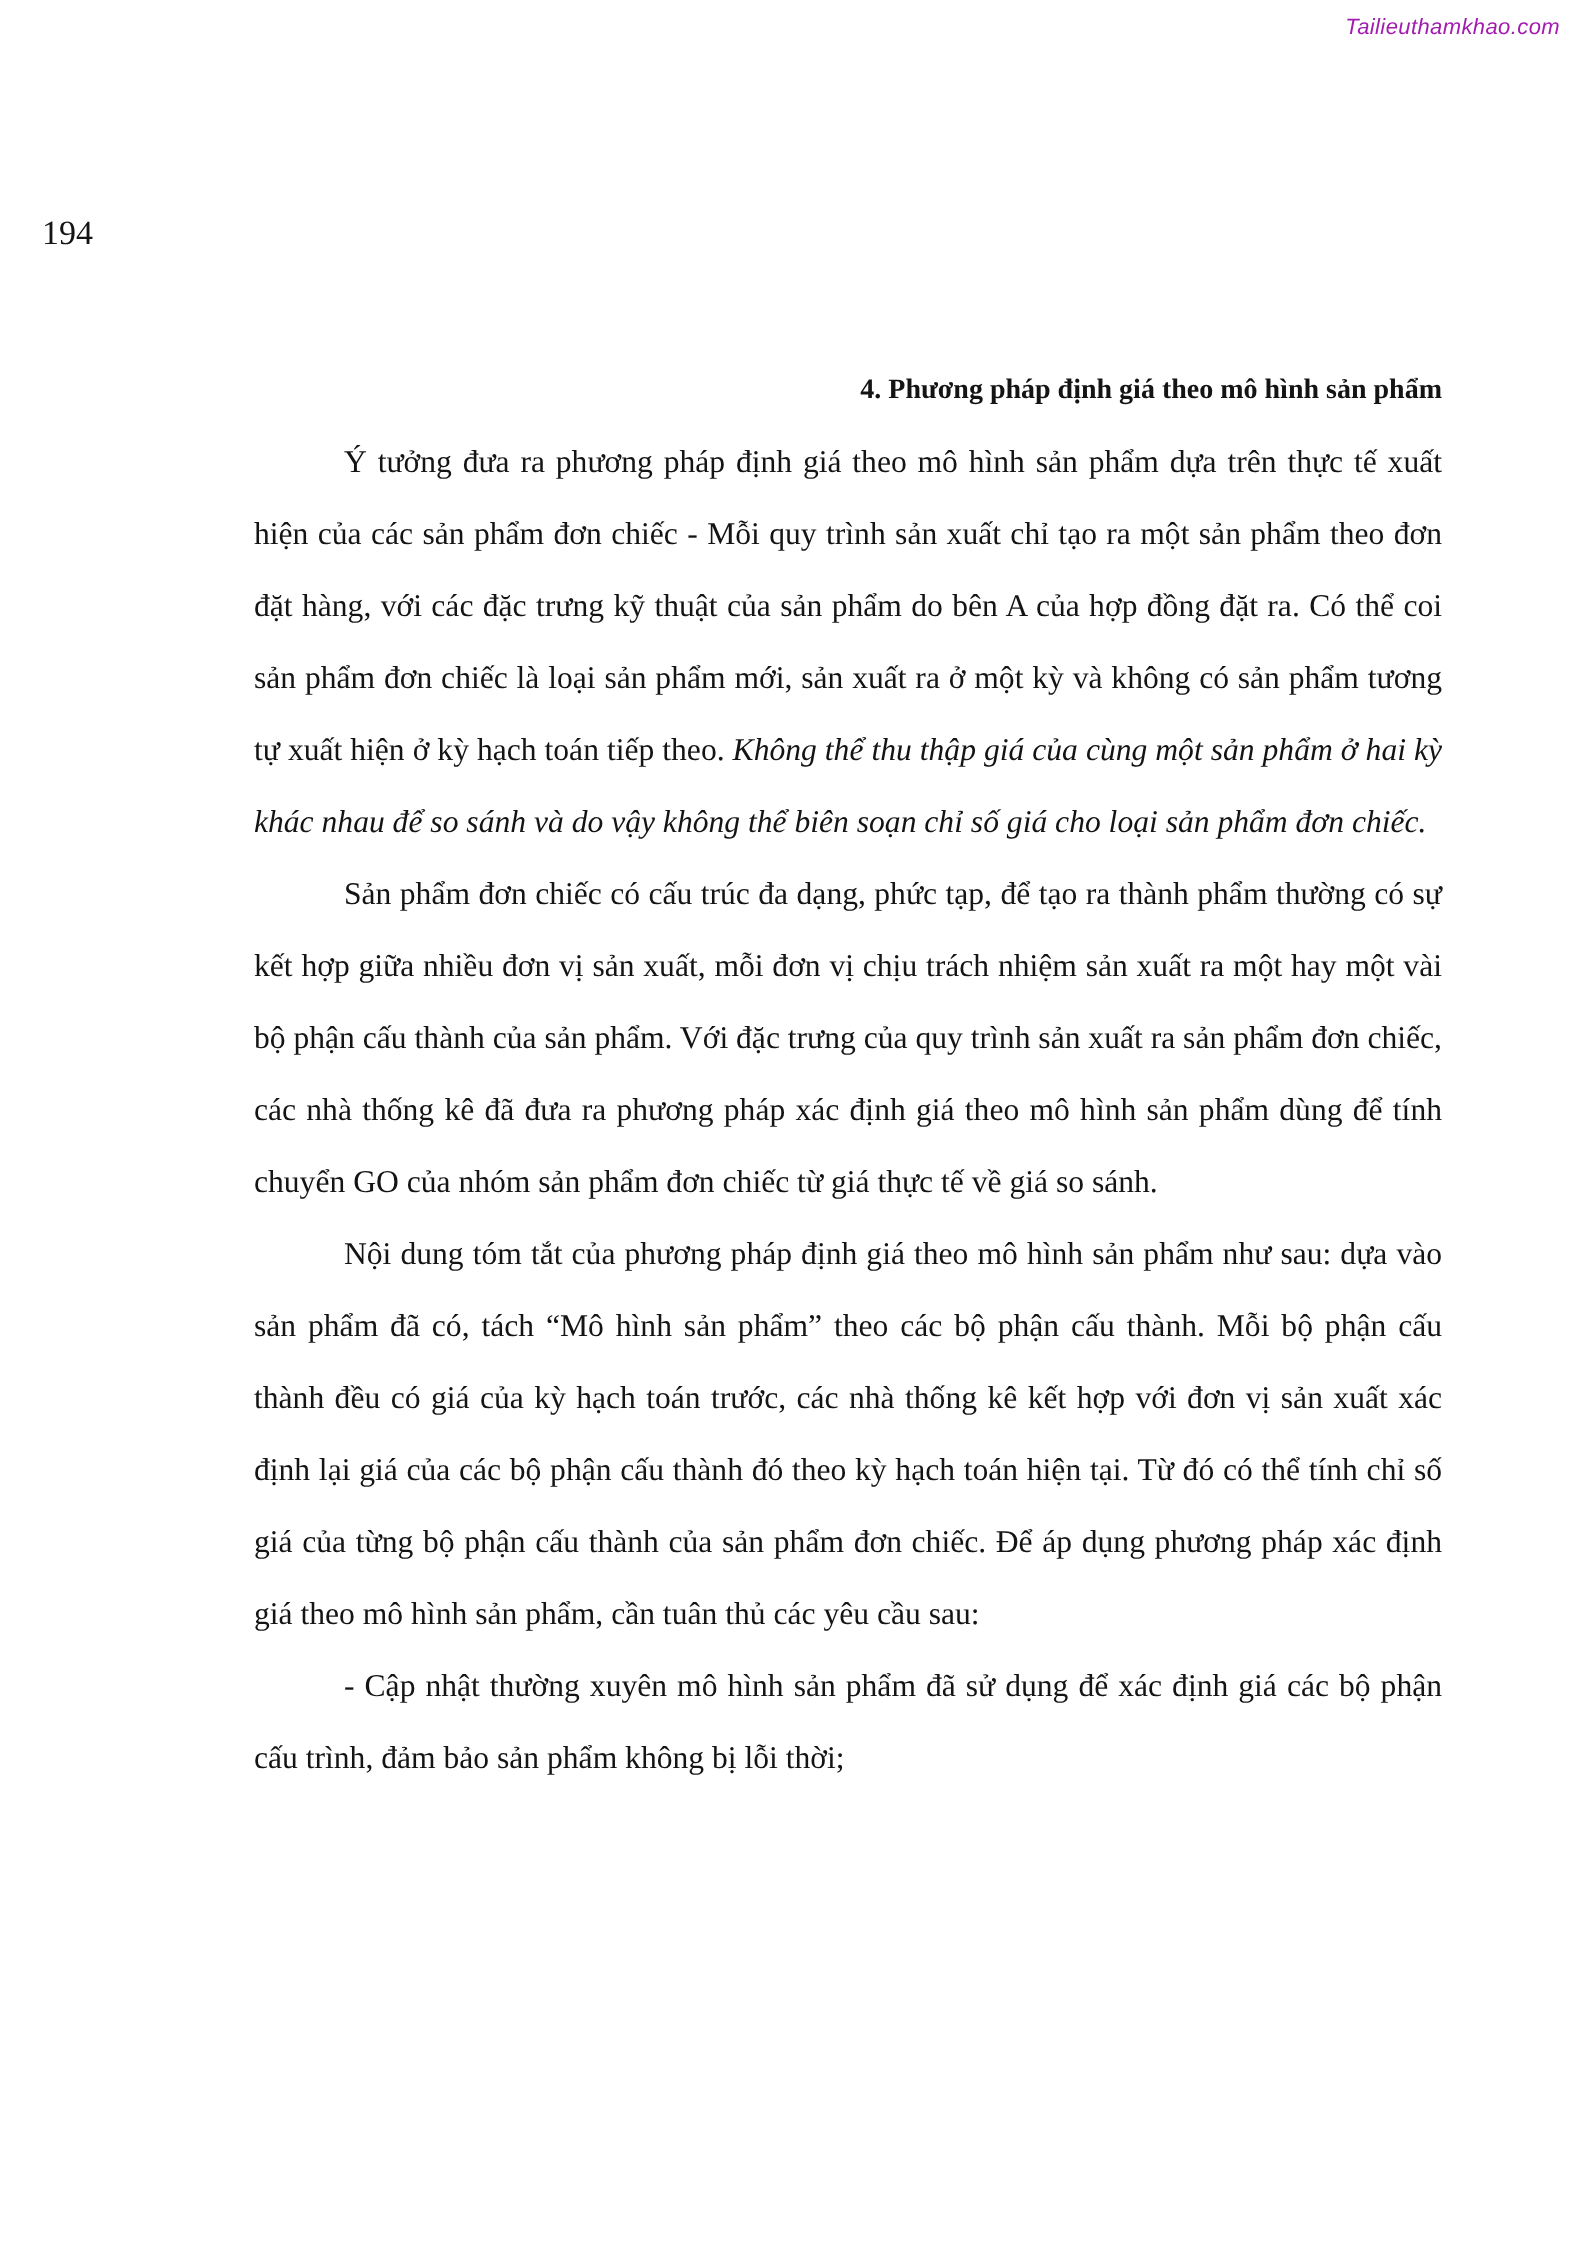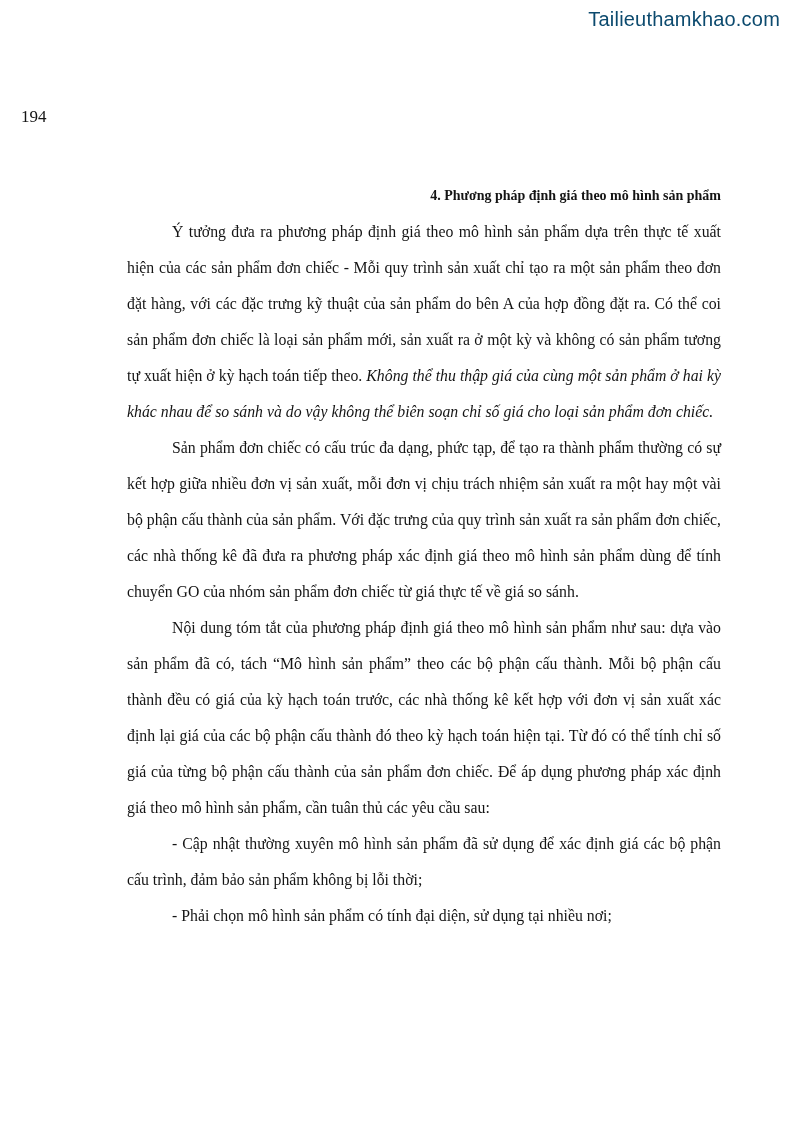--- a/index.html
+++ b/index.html
@@ -14,24 +14,25 @@
     background: #ffffff;
     overflow: hidden;
     font-family: "Liberation Serif", "DejaVu Serif", serif;
     color: #141414;
   }
   .watermark {
     position: absolute;
     top: 8px;
     right: 14px;
     font-family: "Liberation Sans", "DejaVu Sans", sans-serif;
-    font-size: 20px;
-    color: #0c4a6e;
+    font-size: 11px;
+    color: #a21caf;
     text-shadow: 1px 1px 0 #ffffff;
     letter-spacing: 0.2px;
+    font-style: italic;
   }
   .page-number {
     position: absolute;
     top: 107px;
     left: 0;
     width: 100%;
     text-align: left;
     font-size: 17px;
     padding-left: 21px;
   }
@@ -79,16 +80,15 @@
     <p class="section-heading">4. Phương pháp định giá theo mô hình sản phẩm</p>
 
     <p class="para-indent"><span>Ý tưởng đưa ra phương pháp định giá theo mô hình sản phẩm dựa trên thực tế xuất hiện của các sản phẩm đơn chiếc - Mỗi quy trình sản xuất chỉ tạo ra một sản phẩm theo đơn đặt hàng, với các đặc trưng kỹ thuật của sản phẩm do bên A của hợp đồng đặt ra. Có thể coi sản phẩm đơn chiếc là loại sản phẩm mới, sản xuất ra ở một kỳ và không có sản phẩm tương tự xuất hiện ở kỳ hạch toán tiếp theo. </span><span class="italic-run">Không thể thu thập giá của cùng một sản phẩm ở hai kỳ khác nhau để so sánh và do vậy không thể biên soạn chỉ số giá cho loại sản phẩm đơn chiếc.</span></p>
 
     <p class="para-indent">Sản phẩm đơn chiếc có cấu trúc đa dạng, phức tạp, để tạo ra thành phẩm thường có sự kết hợp giữa nhiều đơn vị sản xuất, mỗi đơn vị chịu trách nhiệm sản xuất ra một hay một vài bộ phận cấu thành của sản phẩm. Với đặc trưng của quy trình sản xuất ra sản phẩm đơn chiếc, các nhà thống kê đã đưa ra phương pháp xác định giá theo mô hình sản phẩm dùng để tính chuyển GO của nhóm sản phẩm đơn chiếc từ giá thực tế về giá so sánh.</p>
 
     <p class="para-indent">Nội dung tóm tắt của phương pháp định giá theo mô hình sản phẩm như sau: dựa vào sản phẩm đã có, tách “Mô hình sản phẩm” theo các bộ phận cấu thành. Mỗi bộ phận cấu thành đều có giá của kỳ hạch toán trước, các nhà thống kê kết hợp với đơn vị sản xuất xác định lại giá của các bộ phận cấu thành đó theo kỳ hạch toán hiện tại. Từ đó có thể tính chỉ số giá của từng bộ phận cấu thành của sản phẩm đơn chiếc. Để áp dụng phương pháp xác định giá theo mô hình sản phẩm, cần tuân thủ các yêu cầu sau:</p>
 
     <p class="para-indent">- Cập nhật thường xuyên mô hình sản phẩm đã sử dụng để xác định giá các bộ phận cấu trình, đảm bảo sản phẩm không bị lỗi thời;</p>
 
-    <p class="para-indent bullet-last">- Phải chọn mô hình sản phẩm có tính đại diện, sử dụng tại nhiều nơi;</p>
 
   </div>
 </div>
 
 </body></html>

